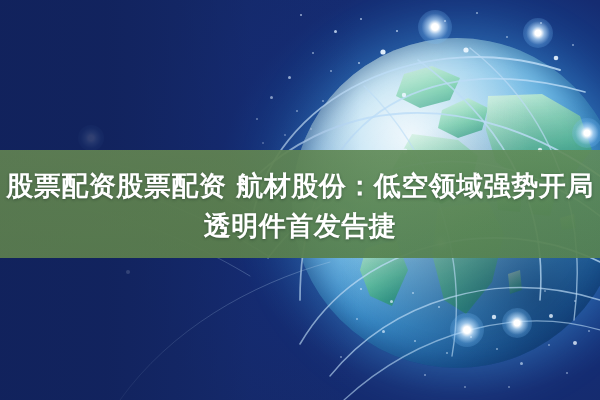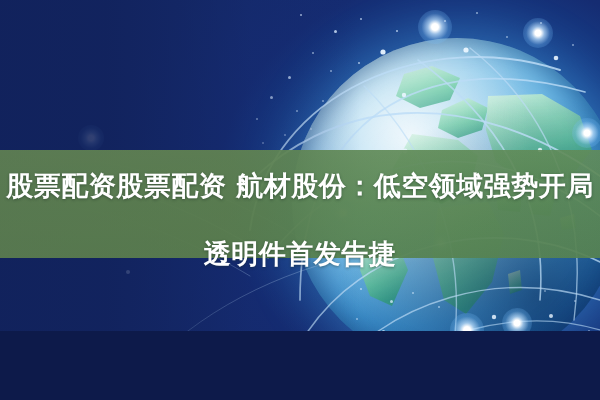--- a/index.html
+++ b/index.html
@@ -3,21 +3,21 @@
 <meta charset="utf-8">
 <style>
   html, body {
     margin: 0;
     padding: 0;
     background: #0d1a4a;
   }
   #stage {
     position: relative;
     width: 600px;
-    height: 331px;
+    height: 400px;
     overflow: hidden;
     font-family: "DejaVu Sans", "Liberation Sans", sans-serif;
     background: #16286b;
   }
 
   
   .bg-base {
     position: absolute;
     inset: 0;
     background:
@@ -115,21 +115,21 @@
     top: 166px;
     text-align: center;
     color: #ffffff;
     font-size: 27px;
     font-weight: bold;
     line-height: 40px;
     letter-spacing: 0.5px;
     text-shadow: 0 1px 3px rgba(20,40,30,0.45);
     white-space: nowrap;
   }
-  .headline .l2 { display: block; margin-top: 28px; }
+  .headline .l2 { display: block; }
 </style>
 </head>
 <body>
 
 <div id="stage">
 
   <div class="bg-base"></div>
 
   <div class="globe-wrap">
     <div class="globe"></div>

